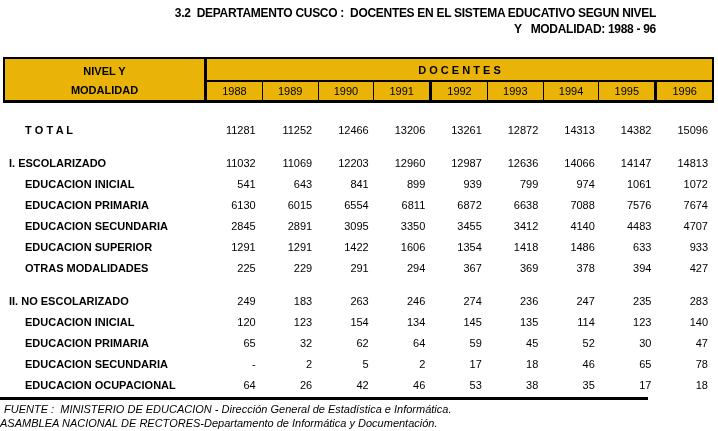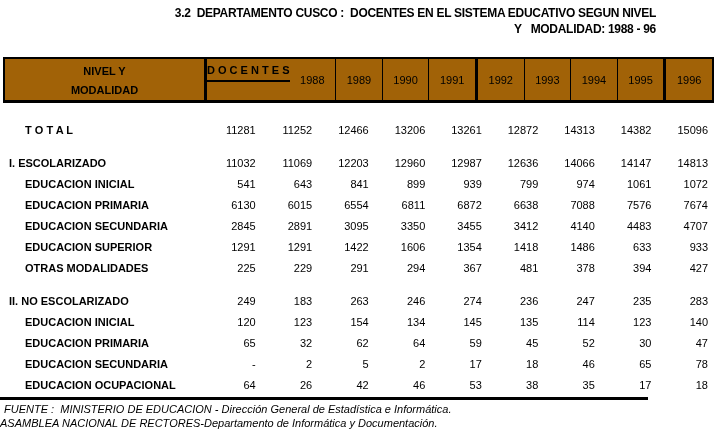--- a/index.html
+++ b/index.html
@@ -22,35 +22,35 @@
     font-weight: bold;
     font-size: 12px;
     line-height: 16px;
     letter-spacing: -0.3px;
   }
 
   
   .header-table {
     position: absolute; top: 57px; left: 3px;
     width: 711px; height: 46px;
-    background: #a16207;
+    background: #eab308;
     border: 2px solid #000;
     border-bottom-width: 3px;
     box-sizing: border-box;
     display: flex;
   }
   .label-cell {
     width: 202px; box-sizing: border-box;
     border-right: 3px solid #000;
     display: flex; flex-direction: column; justify-content: space-between;
     padding: 6px 0 4px 0;
     text-align: center;
     font-size: 11px; font-weight: bold;
   }
-  .docentes-col { flex: 1; display: flex; }
+  .docentes-col { flex: 1; display: flex; flex-direction: column; }
   .docentes-row {
     height: 23px; box-sizing: border-box;
     border-bottom: 2px solid #000;
     display: flex; align-items: center; justify-content: center;
     font-size: 11px; font-weight: bold; white-space: pre;
   }
   .years-row { flex: 1; display: flex; }
   .year-cell {
     flex: 1; box-sizing: border-box;
     border-left: 1px solid #000;
@@ -202,21 +202,21 @@
           <td class="value">633</td>
           <td class="value">933</td>
         </tr>
         <tr>
           <td class="label indent1">OTRAS MODALIDADES</td>
           <td class="value">225</td>
           <td class="value">229</td>
           <td class="value">291</td>
           <td class="value">294</td>
           <td class="value">367</td>
-          <td class="value">481</td>
+          <td class="value">369</td>
           <td class="value">378</td>
           <td class="value">394</td>
           <td class="value">427</td>
         </tr>
         <tr class="spacer">
           <td colspan="10"></td>
         </tr>
         <tr>
           <td class="label indent0">II. NO ESCOLARIZADO</td>
           <td class="value">249</td>

